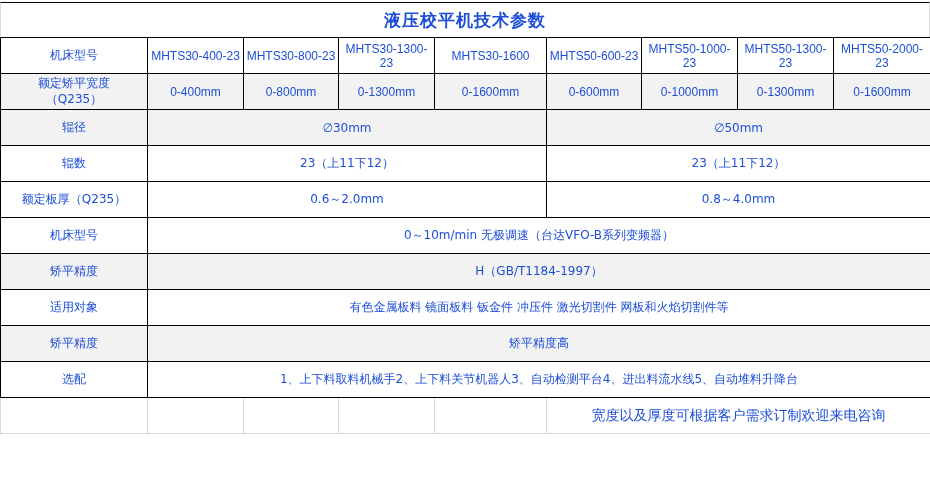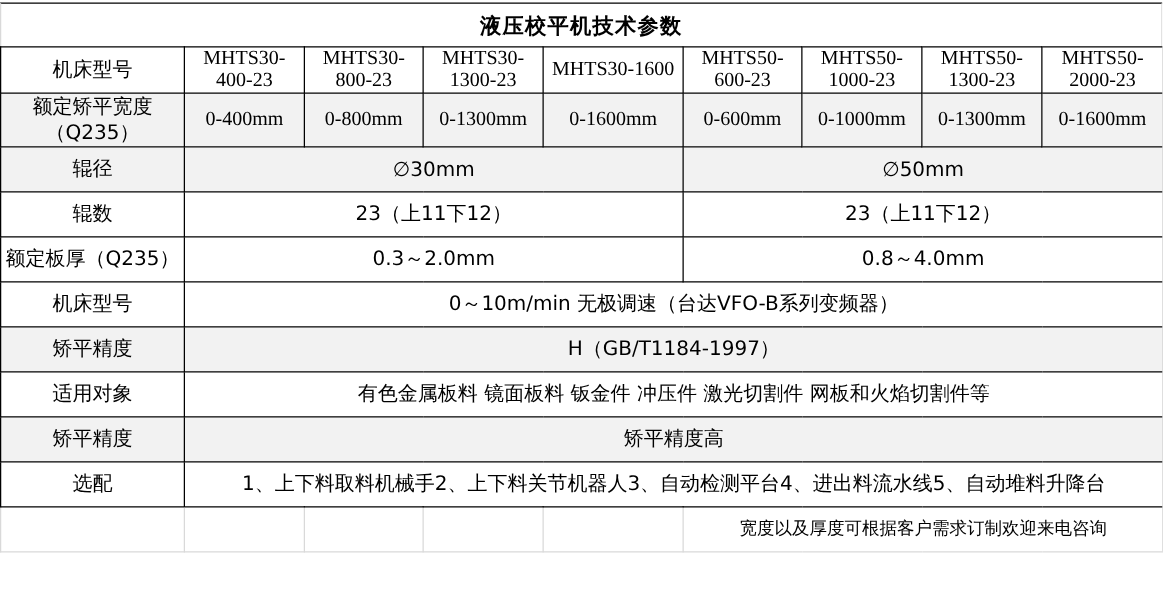--- a/index.html
+++ b/index.html
@@ -1,35 +1,35 @@
 <!DOCTYPE html>
 <html><head>
 <meta charset="utf-8">
 <style>
   html,body{margin:0;padding:0;background:#ffffff;}
   .page{
-    width:930px;height:482px;background:#ffffff;color:#000000;
+    width:930px;height:482px;background:#ffffff;color:#1d4ed8;
     font-family:"DejaVu Sans","Liberation Sans",sans-serif;
     box-sizing:border-box;overflow:hidden;
   }
   .title-bar{
     height:34px;margin-top:2px;
     border-top:1px solid #000;
     border-left:1px solid #d9d9d9;border-right:1px solid #d9d9d9;
     display:flex;align-items:center;justify-content:center;
     font-size:17px;font-weight:bold;letter-spacing:1px;
   }
   table.spec{border-collapse:collapse;table-layout:fixed;width:930px;}
   table.spec td{
     border:1px solid #000;height:36px;box-sizing:border-box;
     text-align:center;vertical-align:middle;
-    font-size:16px;padding:0 2px;overflow:hidden;
+    font-size:12px;padding:0 2px;overflow:hidden;
   }
   tr.alt td{background:#f2f2f2;}
-  td.mono{font-family:Liberation Serif, serif;font-size:11px;}
+  td.mono{font-family:Liberation Sans, sans-serif;font-size:11px;}
   td.pre{white-space:pre-line;line-height:1.3;}
   tr.bottom td{border:1px solid #d9d9d9;background:#ffffff;font-size:14px;}
   tr.bottom td.note{border-right:1px solid #000;}
 </style>
 </head>
 <body>
 
 <div class="page">
 
   <div class="title-bar">液压校平机技术参数</div>
@@ -80,21 +80,21 @@
     </tr>
 
     <tr>
       <td>辊数</td>
       <td colspan="4">23（上11下12）</td>
       <td colspan="4">23（上11下12）</td>
     </tr>
 
     <tr>
       <td>额定板厚（Q235）</td>
-      <td colspan="4">0.3～2.0mm</td>
+      <td colspan="4">0.6～2.0mm</td>
       <td colspan="4">0.8～4.0mm</td>
     </tr>
 
 
     <tr>
       <td>机床型号</td>
       <td colspan="8">0～10m/min 无极调速（台达VFO-B系列变频器）</td>
     </tr>
 
     <tr class="alt">

